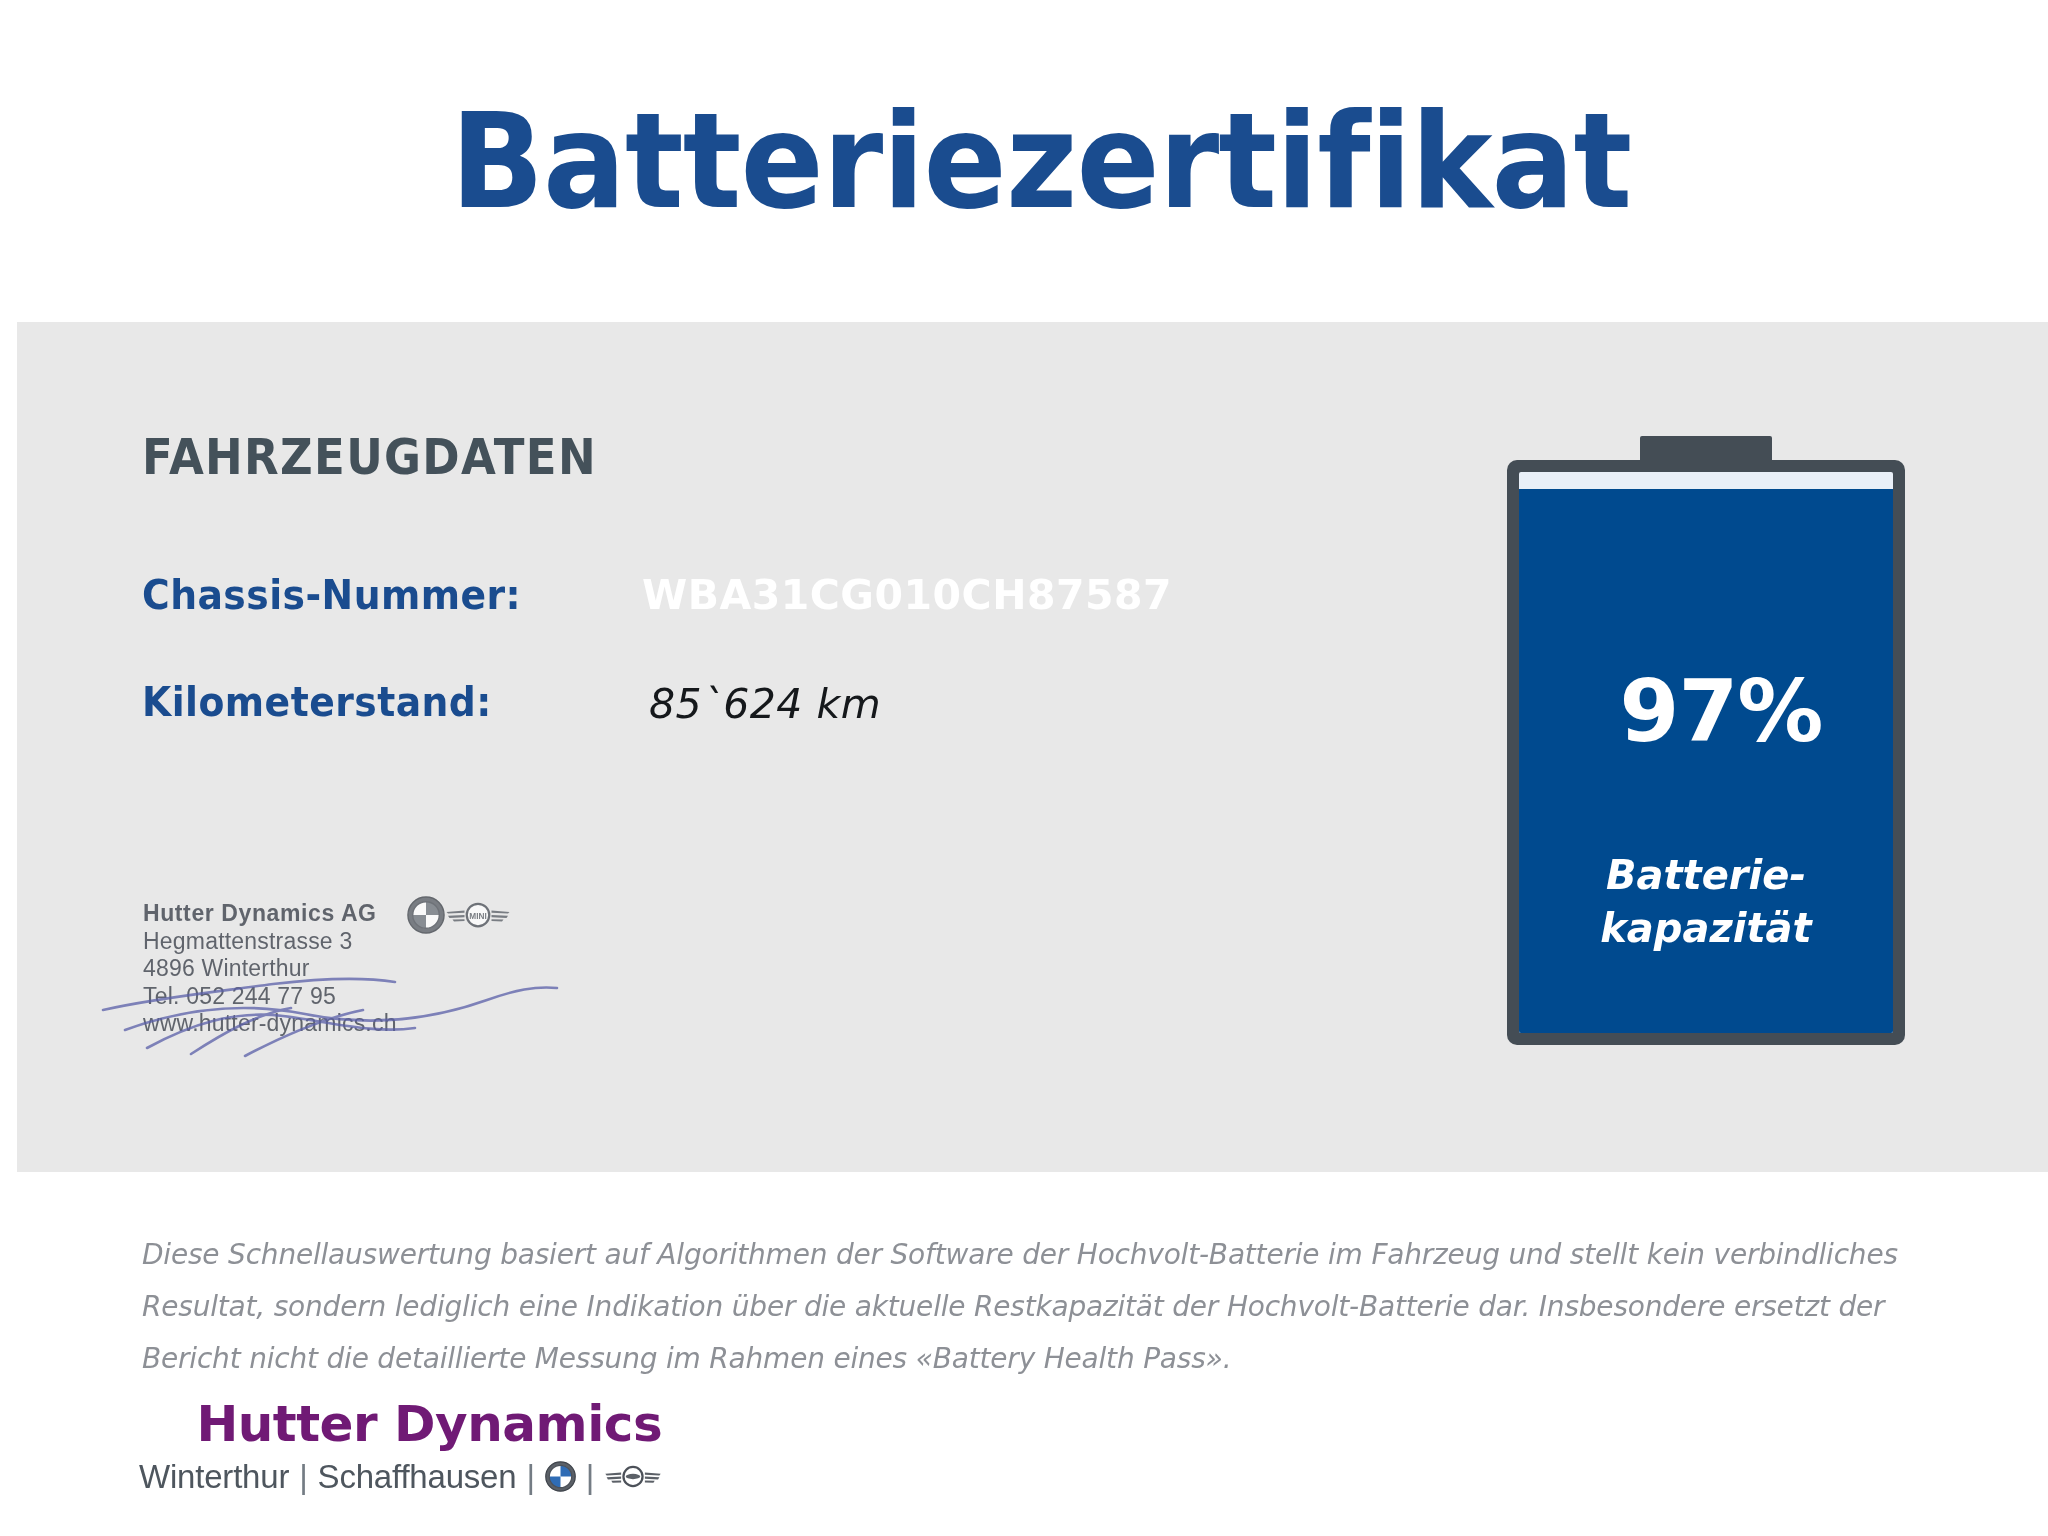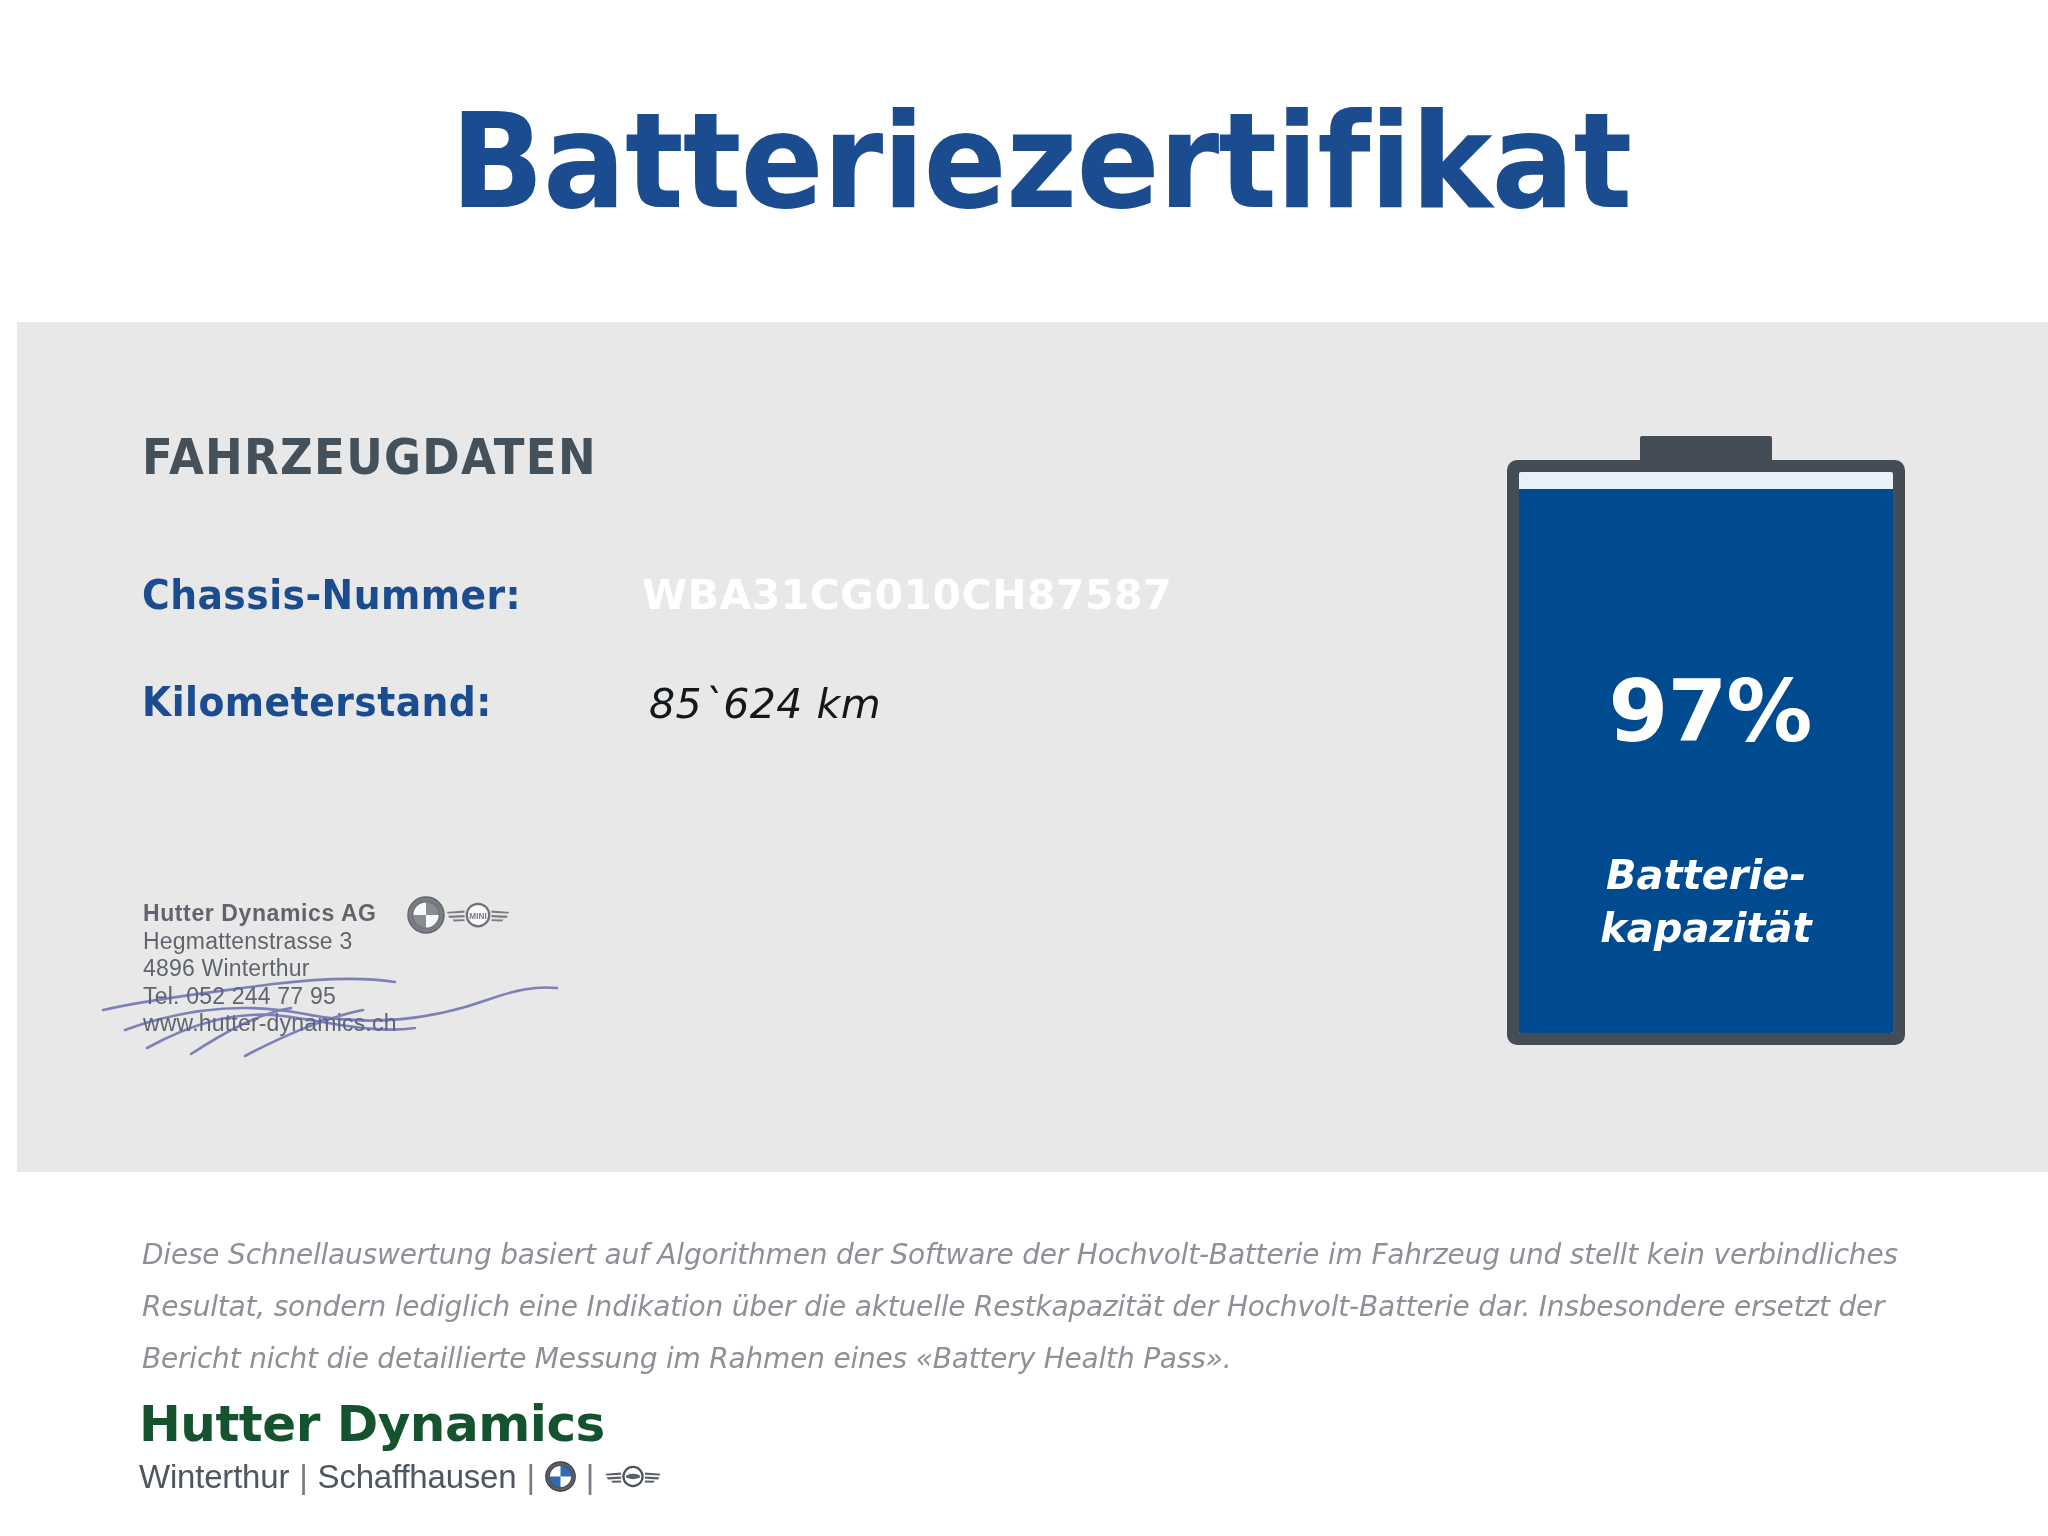--- a/index.html
+++ b/index.html
@@ -180,21 +180,21 @@
   }
   .batt-fill {
     position: absolute;
     bottom: 0; left: 0;
     width: 100%;
     background: #004a8f;
   }
   .batt-pct {
     position: absolute;
     top: 232px;
-    left: 4px;
+    left: 15px;
     width: 398px;
     text-align: center;
     font-family: "DejaVu Sans", sans-serif;
     font-size: 86px;
     font-weight: 700;
     color: #ffffff;
     letter-spacing: -1px;
     line-height: 1;
   }
   .batt-caption {
@@ -231,24 +231,25 @@
   
   .footer {
     position: absolute;
     top: 1398px;
     left: 122px;
   }
   .footer-name {
     font-family: "DejaVu Sans", sans-serif;
     font-size: 50px;
     font-weight: 700;
-    color: #14532d;
+    color: #701a75;
     letter-spacing: -0.5px;
     line-height: 1.05;
     white-space: nowrap;
+    text-align: right;
   }
   .footer-sub {
     display: flex;
     align-items: center;
     gap: 10px;
     margin-top: 7px;
     font-family: "Liberation Sans", sans-serif;
     font-size: 33px;
     font-weight: 400;
     color: #4e565e;

